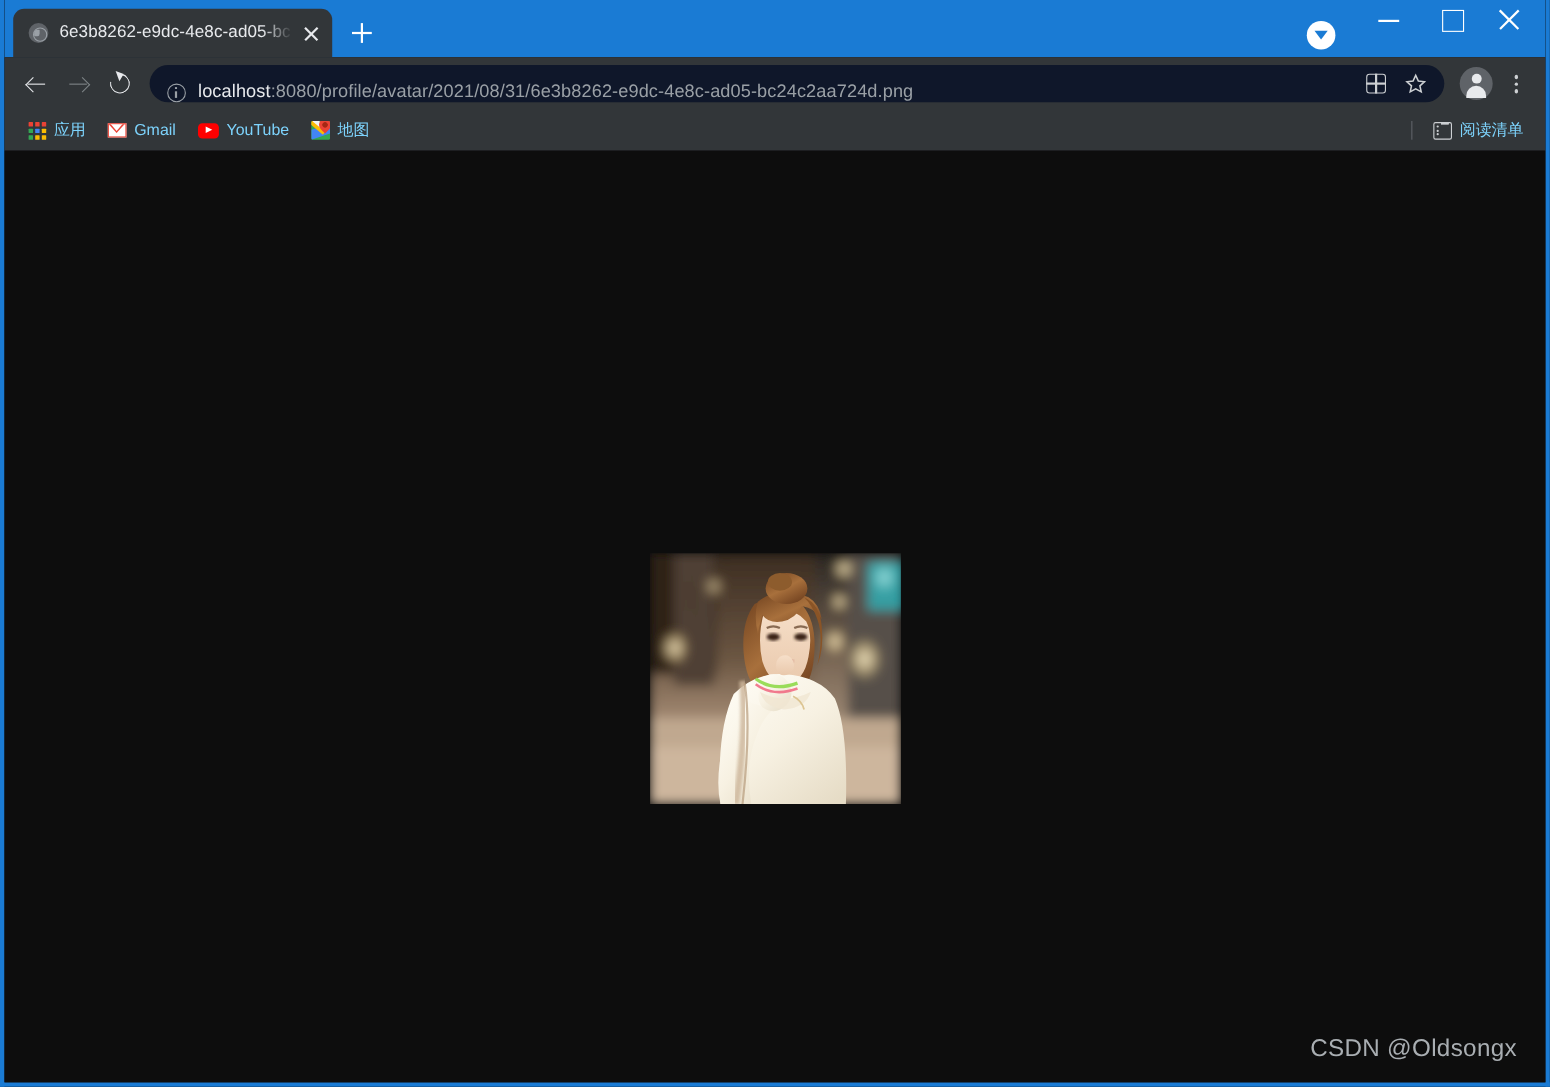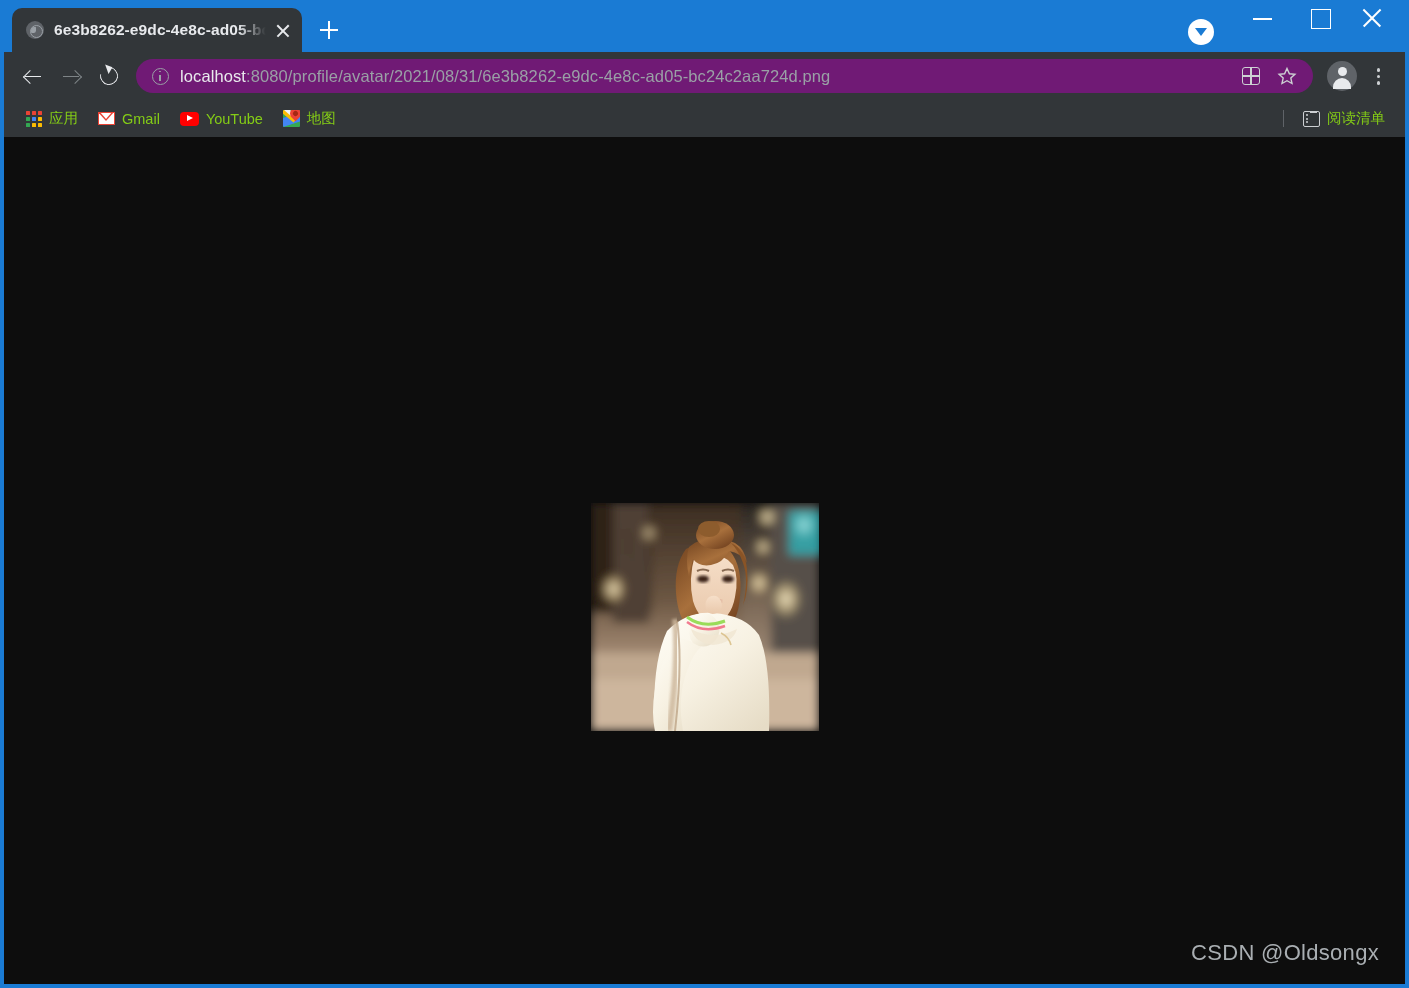--- a/index.html
+++ b/index.html
@@ -33,21 +33,20 @@
     flex: 1 1 auto; min-width: 0;
   }
   .tab {
     position: relative;
     display: flex; align-items: center;
     height: 44px; width: 290px;
     background: #323639;
     border-radius: 10px 10px 0 0;
     padding: 0 6px 0 14px;
     overflow: hidden;
-    font-weight: bold;
   }
   .tab-favicon {
     flex: 0 0 auto;
     width: 18px; height: 18px;
     border-radius: 50%;
     background: #5f6368;
     position: relative;
     margin-right: 10px;
   }
   .tab-favicon::before {
@@ -188,23 +187,23 @@
     width: 0; height: 0;
     border-left: 5px solid transparent;
     border-right: 5px solid transparent;
     border-bottom: 6px solid #e8eaed;
     transform: rotate(105deg);
   }
 
   .omnibox {
     flex: 1 1 auto;
     height: 34px;
-    background: #701a75;
+    background: #0f172a;
     border-radius: 17px;
-    display: flex; align-items: center;
+    display: flex; align-items: flex-end;
     margin: 0 4px 0 8px;
     padding: 0 8px 0 0;
     min-width: 0;
   }
   .info-icon {
     flex: 0 0 auto;
     width: 17px; height: 17px;
     border: 1.4px solid #9aa0a6;
     border-radius: 50%;
     margin: 0 11px 0 16px;
@@ -296,21 +295,21 @@
     padding: 0 8px 0 14px;
   }
   .bm {
     display: flex; align-items: center;
     height: 26px; padding: 0 8px;
     border-radius: 4px;
     margin-right: 4px;
     white-space: nowrap;
   }
   .bm-label {
-    font-size: 14.5px; color: #84cc16;
+    font-size: 14.5px; color: #7dd3fc;
     margin-left: 7px;
   }
   .grid9 {
     width: 16px; height: 16px;
     display: grid;
     grid-template-columns: repeat(3, 4px);
     grid-template-rows: repeat(3, 4px);
     gap: 2px;
   }
   .grid9 span { width: 4px; height: 4px; border-radius: .5px; }

